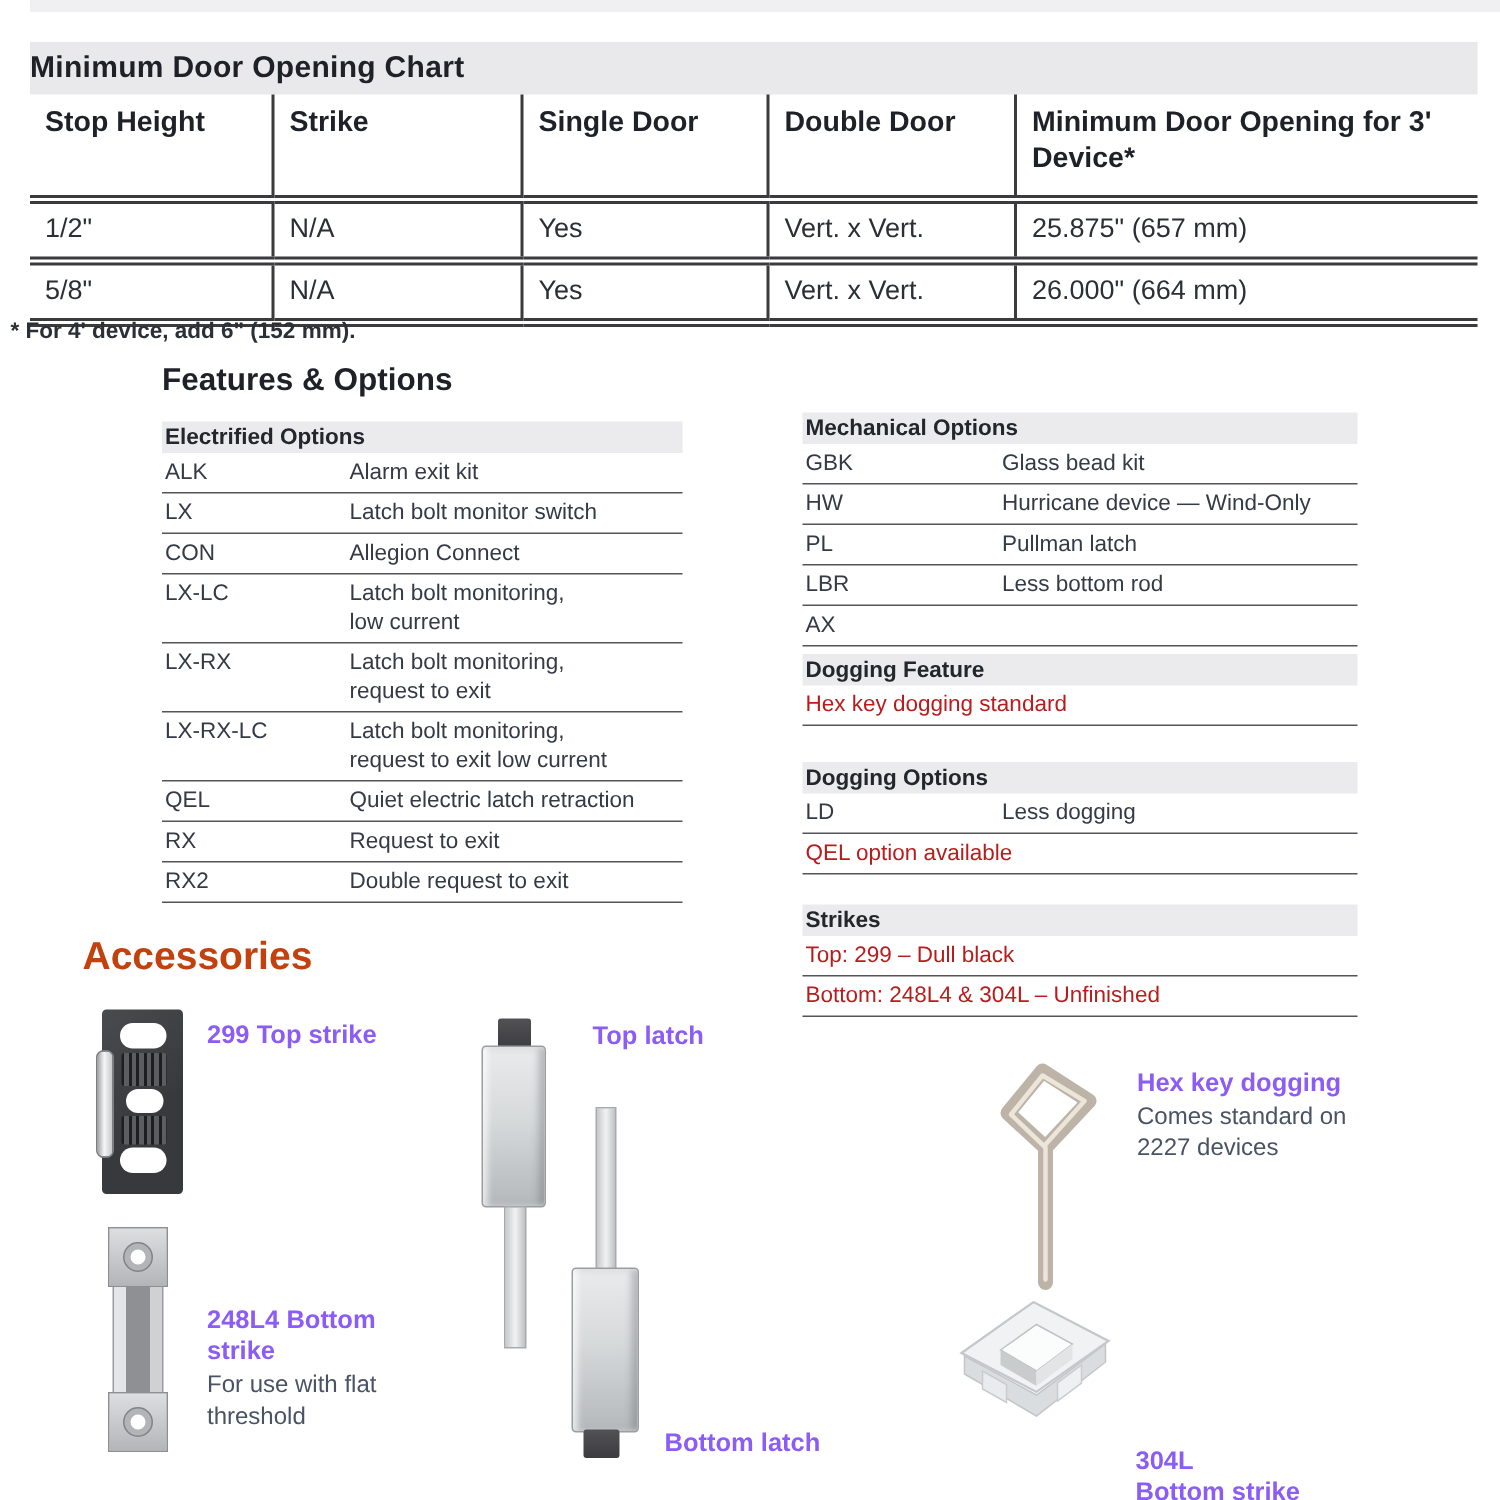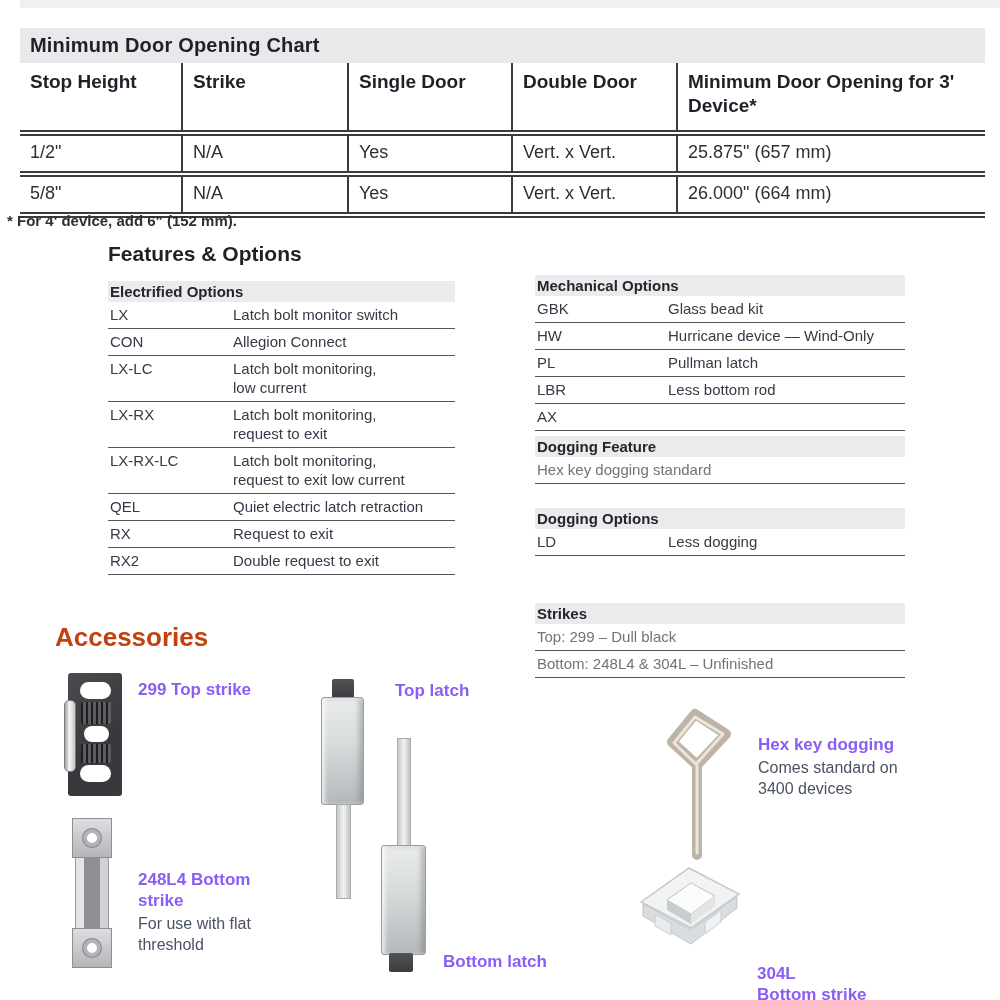--- a/index.html
+++ b/index.html
@@ -10,21 +10,21 @@
     font-family:"Liberation Sans","DejaVu Sans",sans-serif;
     color:#2b2f36;
   }
   .abs { position:absolute; }
 
   
   .top-strip { left:20px; top:0; width:980px; height:8px; background:#f0f0f2; }
 
   
   .chart-wrap { left:20px; top:28px; width:965px; }
-  .chart-title-band { background:#e9e9eb; height:35px; display:flex; align-items:center; padding-left:10px; }
+  .chart-title-band { background:#e9e9eb; height:35px; display:flex; align-items:center; padding-left:0; }
   .chart-title { font-size:20px; font-weight:800; color:#1e2128; letter-spacing:.2px; }
   table.door-table { border-collapse:collapse; width:100%; table-layout:fixed; }
   .door-table col.c1{width:162px}.door-table col.c2{width:166px}.door-table col.c3{width:164px}.door-table col.c4{width:165px}
   .door-table th {
     text-align:left; vertical-align:top; font-size:19px; font-weight:800; color:#1e2128;
     padding:7px 8px 12px 10px; line-height:24px;
     border-right:2px solid #3b3b3e; border-bottom:6px double #3b3b3e;
   }
   .door-table th:last-child, .door-table td:last-child { border-right:none; }
   .door-table td {
@@ -34,21 +34,21 @@
   .footnote { left:7px; top:212px; font-size:15px; font-weight:600; color:#2b2f36; }
 
   
   .features-heading { left:108px; top:242px; font-size:21px; font-weight:800; color:#1e2128; }
   .band { background:#ebebed; font-weight:700; font-size:15px; color:#23262d; padding:2px 2px 3px; height:21px; }
   .opt-row { display:flex; border-bottom:1.6px solid #54545a; padding:3px 2px 4px; font-size:15px; line-height:19px; color:#343b46; }
   .opt-code { flex:none; }
   .w-left .opt-code { width:123px; }
   .w-right .opt-code { width:131px; }
   .opt-desc { flex:1; white-space:pre-line; }
-  .opt-full { border-bottom:1.6px solid #54545a; padding:3px 2px 4px; font-size:15px; line-height:19px; color:#737373; }
+  .opt-full { border-bottom:1.6px solid #54545a; padding:3px 2px 4px; font-size:15px; line-height:19px; color:#b91c1c; }
 
   .col-left  { left:108px; top:281px; width:347px; }
   .sec-mech  { left:535px; top:275px; width:370px; }
   .sec-dogf  { left:535px; top:436px; width:370px; }
   .sec-dogo  { left:535px; top:508px; width:370px; }
   .sec-strk  { left:535px; top:603px; width:370px; }
 
   
   .acc-heading { left:55px; top:622px; font-size:26px; font-weight:800; color:#c2410c; }
   .acc-label { font-size:17px; font-weight:800; color:#8b5cf6; line-height:21px; white-space:pre-line; }
@@ -82,21 +82,21 @@
   .latch-rod { position:absolute; border:1px solid #a8aaac; background:linear-gradient(90deg,#c7c9ca,#f1f2f2 50%,#bfc1c3); }
 
   
   .hexkey { left:658px; top:703px; width:92px; height:158px; }
   .s304 { left:633px; top:860px; width:114px; height:108px; }
 
   .lbl-299    { left:138px; top:679px; }
   .lbl-toplatch { left:395px; top:680px; }
   .lbl-248    { left:138px; top:869px; width:150px; }
   .lbl-botlatch { left:443px; top:951px; }
-  .lbl-hex    { left:758px; top:711px; width:170px;margin-top:23px; }
+  .lbl-hex    { left:758px; top:711px; width:170px; }
   .lbl-304    { left:757px; top:920px; width:130px;margin-top:43px; }
 </style>
 </head>
 <body>
 
 <div class="page">
 
   <div class="abs top-strip"></div>
 
   <div class="abs chart-wrap">
@@ -139,20 +139,24 @@
     </table>
   </div>
 
   <div class="abs footnote">* For 4' device, add 6" (152 mm).</div>
 
   <div class="abs features-heading">Features &amp; Options</div>
 
   <div class="abs col-left w-left">
     <div class="band">Electrified Options</div>
     <div class="opt-row">
+        <span class="opt-code">ALK</span>
+        <span class="opt-desc">Alarm exit kit</span>
+      </div>
+    <div class="opt-row">
         <span class="opt-code">LX</span>
         <span class="opt-desc">Latch bolt monitor switch</span>
       </div>
     <div class="opt-row">
         <span class="opt-code">CON</span>
         <span class="opt-desc">Allegion Connect</span>
       </div>
     <div class="opt-row">
         <span class="opt-code">LX-LC</span>
         <span class="opt-desc">Latch bolt monitoring,
@@ -209,20 +213,21 @@
     <div class="band">Dogging Feature</div>
     <div class="opt-full">Hex key dogging standard</div>
   </div>
 
   <div class="abs sec-dogo w-right">
     <div class="band">Dogging Options</div>
     <div class="opt-row">
         <span class="opt-code">LD</span>
         <span class="opt-desc">Less dogging</span>
       </div>
+    <div class="opt-full">QEL option available</div>
   </div>
 
   <div class="abs sec-strk">
     <div class="band">Strikes</div>
     <div class="opt-full">Top: 299 – Dull black</div>
     <div class="opt-full">Bottom: 248L4 &amp; 304L – Unfinished</div>
   </div>
 
   <div class="abs acc-heading">Accessories</div>
 
@@ -263,21 +268,21 @@
 
   <div class="abs hexkey">
     <svg width="92" height="158" viewBox="0 0 92 158">
       <path d="M39 152 L39 62 L14 39 L37 11 L68 31 L39 62" fill="none" stroke="#bdb3a6" stroke-width="10" stroke-linejoin="round" stroke-linecap="round"></path>
       <path d="M39 150 L39 62 L16 40 L37 14 L65 31 L39 60" fill="none" stroke="#ece5da" stroke-width="3" stroke-linejoin="round" stroke-linecap="round"></path>
     </svg>
   </div>
   <div class="abs lbl-hex">
     <div class="acc-label">Hex key dogging</div>
     <div class="acc-sub">Comes standard on
-3400 devices</div>
+2227 devices</div>
   </div>
 
   <div class="abs s304">
     <svg width="114" height="108" viewBox="0 0 114 108">
       <path d="M10 44 L58 70 L104 36 L104 48 L58 84 L10 56 Z" fill="#dadddf" stroke="#c2c5c7" stroke-width="1"></path>
       <path d="M22 54 L22 66 L38 75 L38 63 Z" fill="#e9ebec" stroke="#c9ccce" stroke-width="1"></path>
       <path d="M72 62 L72 74 L88 62 L88 50 Z" fill="#eef0f1" stroke="#c9ccce" stroke-width="1"></path>
       <path d="M8 42 L56 8 L106 34 L58 68 Z" fill="#f0f2f3" stroke="#c5c8ca" stroke-width="1.5"></path>
       <path d="M34 40 L58 23 L82 36 L58 54 Z" fill="#fbfcfc" stroke="#bfc2c4" stroke-width="1"></path>
       <path d="M34 40 L34 50 L58 64 L58 54 Z" fill="#c9cccd"></path>

